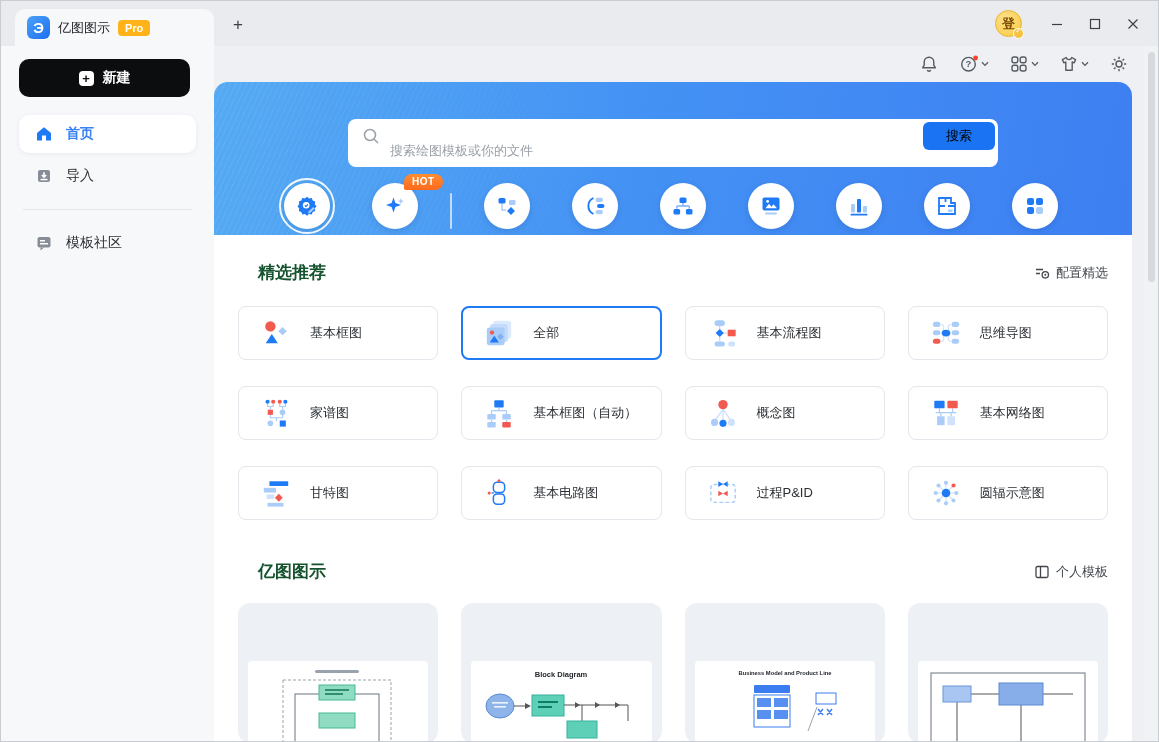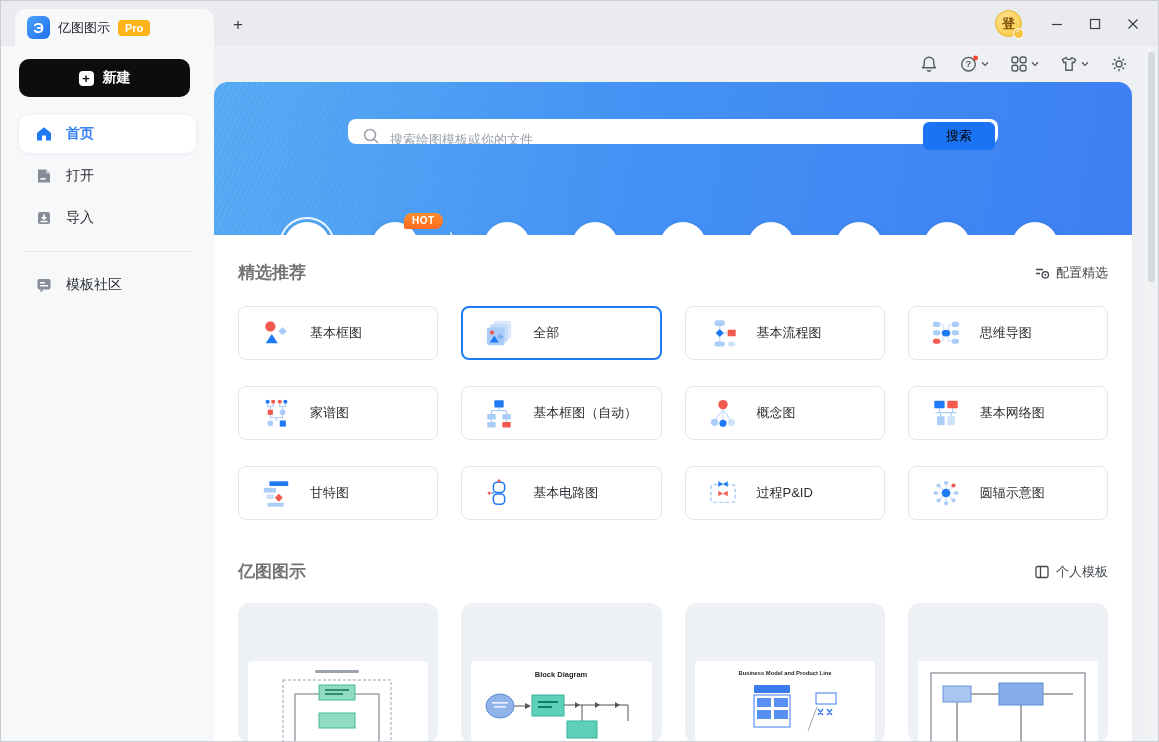--- a/index.html
+++ b/index.html
@@ -39,36 +39,36 @@
   
   .toolbar { height:50px; display:flex; align-items:center; justify-content:flex-end; padding-right:24px; gap:10px; }
   .tbi { display:flex; align-items:center; gap:2px; padding:4px 5px; border-radius:5px; cursor:pointer; }
   .tbi svg.main-g { width:20px; height:20px; }
   .caret { display:flex; }
 
   
   .banner { margin-right:26px; height:215px; border-radius:14px 14px 0 0; background:linear-gradient(100deg,#55aaf3 0%,#4492f4 45%,#3d7ff2 100%); position:relative; overflow:hidden; }
   .banner:before { content:""; position:absolute; inset:0; background:repeating-linear-gradient(115deg,rgba(255,255,255,.08) 0 1px,transparent 1px 5px); -webkit-mask-image:linear-gradient(90deg,#000,transparent 50%); mask-image:linear-gradient(90deg,#000,transparent 50%); }
   .searchwrap { position:relative; width:650px; margin:37px auto 0; height:34px; }
-  .search-input { width:100%; height:25px; border:none; border-radius:8px; background:#fff; padding:16px 84px 0 42px; font-size:13px; color:#2b2f33; outline:none; font-family:inherit; }
+  .search-input { width:100%; height:48px; border:none; border-radius:8px; background:#fff; padding:16px 84px 0 42px; font-size:13px; color:#2b2f33; outline:none; font-family:inherit; }
   .search-input::placeholder { color:#9aa0a8; }
   .search-ic { position:absolute; left:14px; top:8px; }
   .search-btn { position:absolute; right:3px; top:3px; width:72px; height:28px; background:#1a73f2; border:none; border-radius:6px; color:#000000; font-size:13px; cursor:pointer; font-family:inherit; }
-  .cats { display:flex; align-items:flex-end; padding:30px 0 0 55px; position:relative;margin-top:39px; }
+  .cats { display:flex; align-items:flex-end; padding:30px 0 0 55px; position:relative; }
   .cat { width:76px; margin-right:12px; display:flex; flex-direction:column; align-items:center; cursor:pointer; position:relative; }
   .cat-circle { width:46px; height:46px; background:#fff; border-radius:50%; display:flex; align-items:center; justify-content:center; position:relative; box-shadow:0 2px 6px rgba(20,60,130,.18); }
   .cat.selected .cat-circle { outline:2px solid rgba(255,255,255,.9); outline-offset:3px; }
   .cat-circle svg { width:22px; height:22px; }
   .hot { position:absolute; top:-9px; left:32px; background:linear-gradient(180deg,#ff8c2e,#ff6a1e); color:#fff; font-size:10px; font-weight:bold; padding:2.5px 8px; border-radius:9px 9px 9px 2px; letter-spacing:.5px; }
   .cat-divider { width:2px; height:36px; background:rgba(255,255,255,.65); border-radius:1px; margin:5px 17px 0 5px; }
 
   
   .sheet { margin-right:26px; background:#fff; flex:1; padding:0 24px; }
   .section-head { display:flex; align-items:center; justify-content:space-between; margin-top:26px; }
-  .section-title { font-size:17px; font-weight:bold; color:#737373; }
+  .section-title { font-size:17px; font-weight:bold; color:#14532d;margin-left:20px; }
   .head-link { display:flex; align-items:center; gap:6px; font-size:13px; color:#41464c; cursor:pointer; }
   .cards { display:grid; grid-template-columns:repeat(4,1fr); gap:26px 23px; margin-top:22px; }
   .card { height:54px; background:#fff; border:1px solid #e3e6ea; border-radius:8px; display:flex; align-items:center; padding-left:22px; gap:19px; cursor:pointer; }
   .card.selected { border:2px solid #1f7af5; padding-left:21px; }
   .card svg { width:30px; height:30px; flex:none; }
   .card-label { font-size:13px; color:#2b2f33; white-space:nowrap; }
   .previews { display:grid; grid-template-columns:repeat(4,1fr); gap:23px; margin-top:20px; }
   .preview { height:140px; background:#edf0f4; border-radius:12px; padding:10px 10px 0; cursor:pointer; }
   .pinner { background:#fff; border-radius:4px 4px 0 0; height:130px; display:flex; justify-content:center; overflow:hidden;margin-top:48px; }
 
@@ -118,30 +118,20 @@
         <span>新建</span>
       </button>
       <nav id="side-nav">
           <div class="nav-item active">
             <span class="nicn">
               <svg viewBox="0 0 18 18">
                 <path d="M2 8 L9 2.2 16 8 V15.5 H11 V10.5 H7 V15.5 H2 Z" fill="#1f7af5"></path>
               </svg>
             </span>
             <span>首页</span>
-          </div>
-          <div class="nav-item">
-            <span class="nicn">
-              <svg viewBox="0 0 18 18">
-                <path d="M3 2.5 h8 l4 4 V15.5 H3 Z" fill="#878d96"></path>
-                <path d="M11 2.5 v4 h4 z" fill="#c3c8ce"></path>
-                <rect x="5.5" y="11" width="5" height="1.6" fill="#fff"></rect>
-              </svg>
-            </span>
-            <span>打开</span>
           </div>
           <div class="nav-item">
             <span class="nicn">
               <svg viewBox="0 0 18 18">
                 <rect x="3" y="3" width="12" height="12" rx="2" fill="#878d96"></rect>
                 <path d="M9 5.2 v4.6 M6.8 8 L9 10.2 11.2 8" stroke="#fff" stroke-width="1.6" fill="none"></path>
                 <rect x="5.5" y="11.8" width="7" height="1.5" fill="#fff"></rect>
               </svg>
             </span>
             <span>导入</span>

